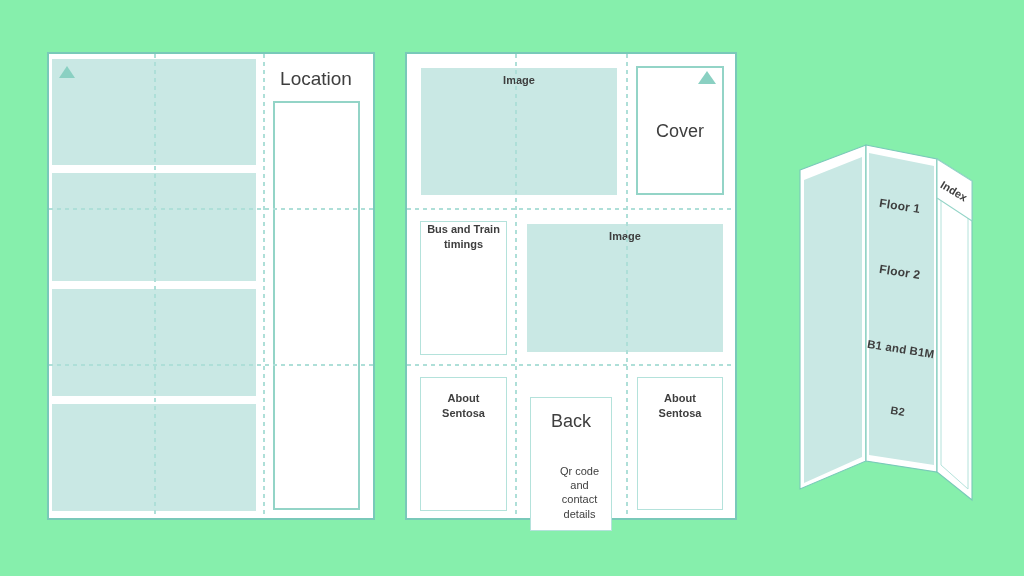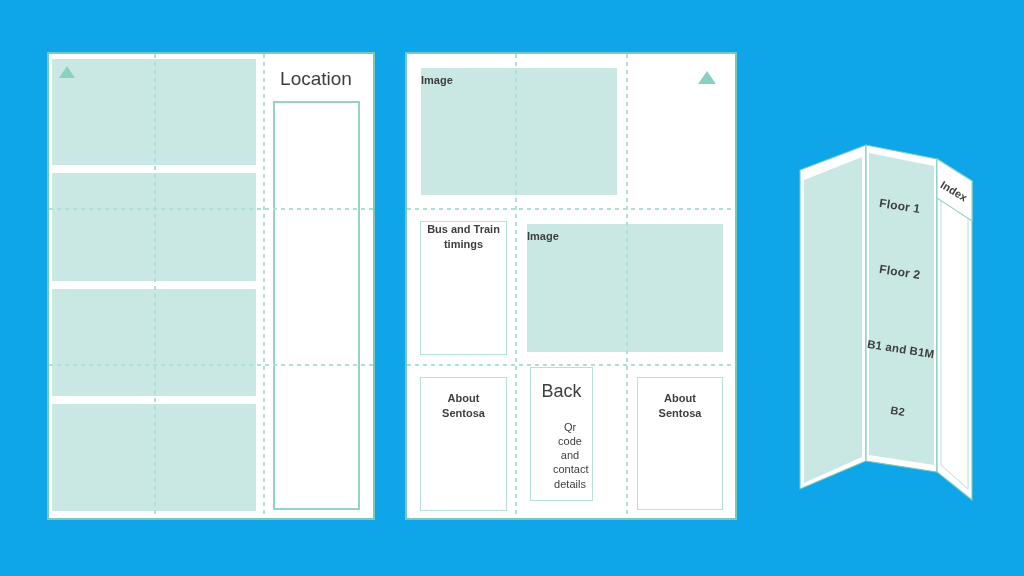--- a/index.html
+++ b/index.html
@@ -6,26 +6,26 @@
     --teal_fill:#c9e8e4;
     --dash:#aedfd8;
     --border_strong:#79c9b9;
     --border_med:#93d4c7;
     --border_light:#b4e2db;
     --triangle:#8ad0c2;
     --text:#3e3e3e;
   }
   html,body{margin:0;padding:0;background:#ffffff;}
   .page{
-    position:relative;width:1024px;height:576px;background:#0ea5e9;overflow:hidden;
+    position:relative;width:1024px;height:576px;background:#86efac;overflow:hidden;
     font-family:"Liberation Sans", sans-serif;color:var(--text);
   }
   .abs{position:absolute;}
   .panel{position:absolute;border:2px solid var(--border_strong);background:#ffffff;box-sizing:border-box;}
-  .block{position:absolute;background:var(--teal_fill);box-sizing:border-box;text-align:left;}
+  .block{position:absolute;background:var(--teal_fill);box-sizing:border-box;text-align:center;}
   .card{position:absolute;background:#ffffff;border:1.5px solid var(--border_light);box-sizing:border-box;text-align:center;}
   .card.strong{border:2px solid var(--border_med);}
   .dash-h{position:absolute;height:2px;background-image:repeating-linear-gradient(90deg,var(--dash) 0px,var(--dash) 4px,transparent 4px,transparent 8px);}
   .dash-v{position:absolute;width:2px;background-image:repeating-linear-gradient(180deg,var(--dash) 0px,var(--dash) 4px,transparent 4px,transparent 8px);}
   .tri{position:absolute;width:0;height:0;border-left:9px solid transparent;border-right:9px solid transparent;border-bottom:13px solid var(--triangle);}
   .tri.sm{border-left-width:8px;border-right-width:8px;border-bottom-width:12px;}
   .label{position:absolute;color:var(--text);}
   .label.lg{font-size:19px;line-height:30px;text-align:center;}
   .label.md{font-size:18px;line-height:24px;text-align:center;}
   .label.sm{font-size:11px;font-weight:600;line-height:1.35;}
@@ -55,35 +55,38 @@
   <div class="dash-v" style="left:263px;top:54px;height:464px"></div>
   <div class="dash-h" style="left:49px;top:208px;width:324px"></div>
   <div class="dash-h" style="left:49px;top:364px;width:324px"></div>
 
   <div class="panel" style="left:405px;top:52px;width:332px;height:468px"></div>
 
   <div class="block" style="left:421px;top:68px;width:196px;height:127px">
     <span class="in-label">Image</span>
   </div>
 
+  <div class="card strong cover-flex" style="left:636px;top:66px;width:88px;height:129px">
+    <span class="label md" style="position:static">Cover</span>
+  </div>
   <div class="tri" style="left:698px;top:71px"></div>
 
   <div class="card" style="left:420px;top:221px;width:87px;height:134px">
     <span class="label sm" style="position:static;display:inline-block;padding:0 5px">Bus and Train timings</span>
   </div>
 
   <div class="block" style="left:527px;top:224px;width:196px;height:128px">
     <span class="in-label">Image</span>
   </div>
 
   <div class="card" style="left:420px;top:377px;width:87px;height:134px">
     <span class="label sm" style="position:static;display:inline-block;margin-top:13px;padding:0 4px">About Sentosa</span>
   </div>
 
-  <div class="card" style="left:530px;top:367px;width:63px;height:134px">
+  <div class="card" style="left:530px;top:397px;width:82px;height:134px">
     <span class="label md" style="position:static;display:inline-block;margin-top:11px">Back</span>
     <span class="label xs" style="left:0;right:0;bottom:9px;text-align:center;padding:0 5px">Qr code and contact details</span>
   </div>
 
   <div class="card" style="left:637px;top:377px;width:86px;height:133px">
     <span class="label sm" style="position:static;display:inline-block;margin-top:13px;padding:0 4px">About Sentosa</span>
   </div>
 
   <div class="dash-v" style="left:515px;top:54px;height:464px"></div>
   <div class="dash-v" style="left:626px;top:54px;height:464px"></div>

